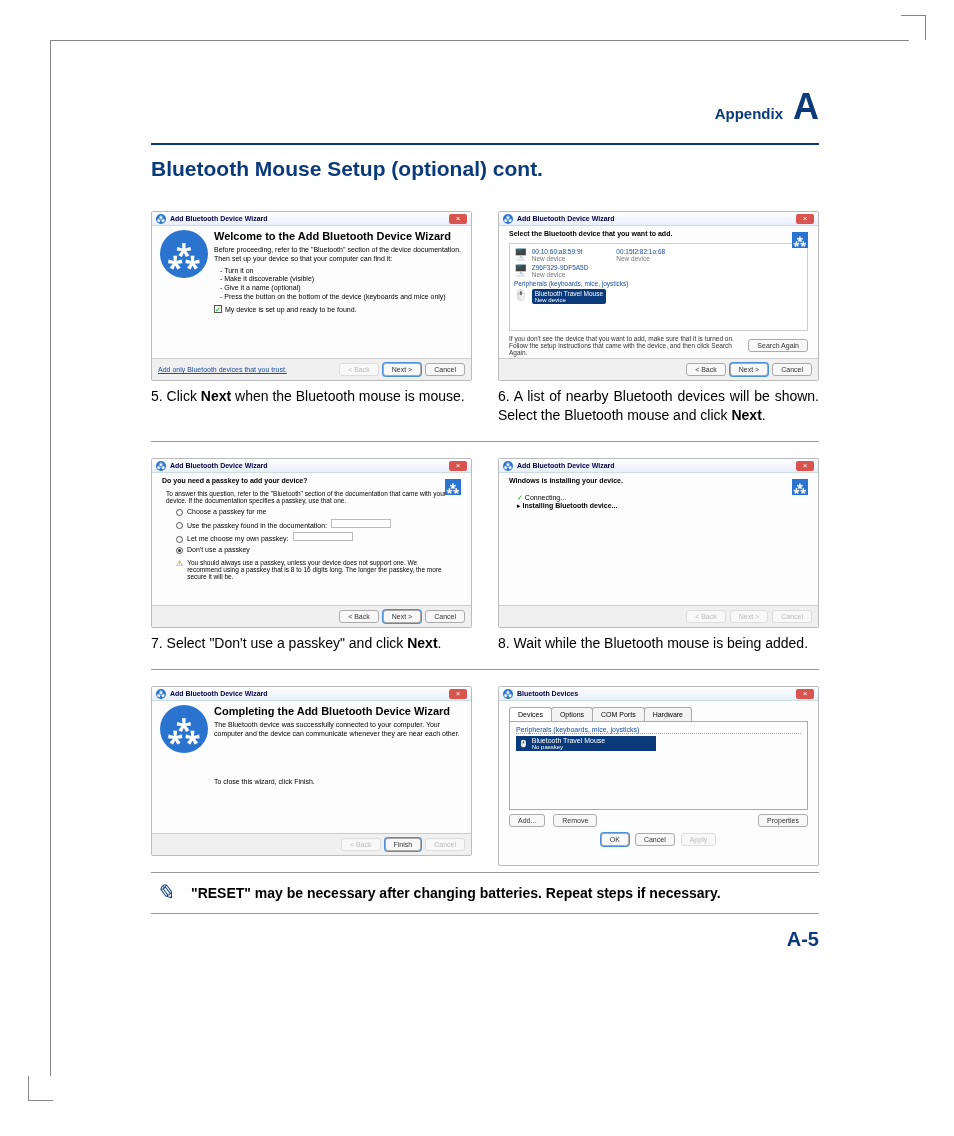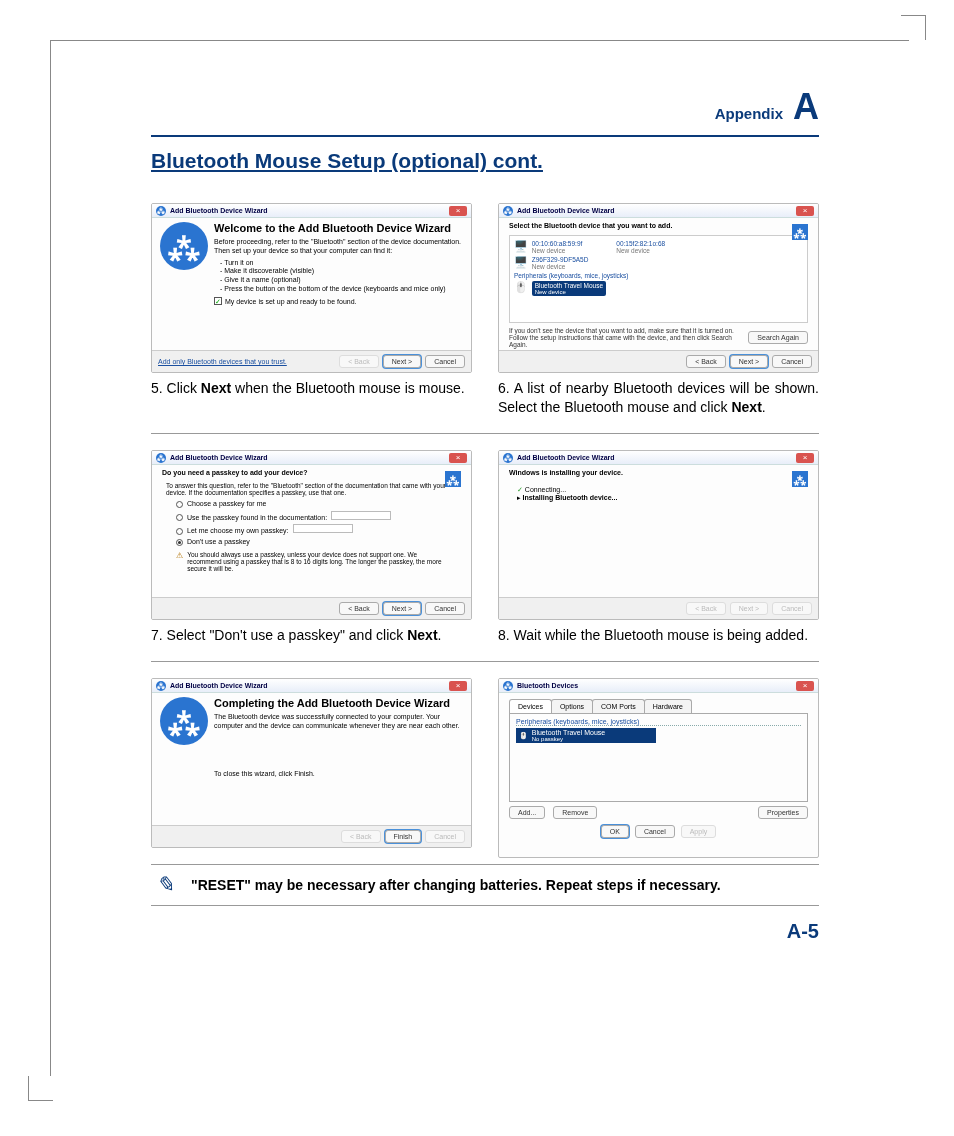--- a/index.html
+++ b/index.html
@@ -33,25 +33,25 @@
   }
   .content {
     padding: 50px 90px 0 100px;
   }
   .header-row {
     display: flex;
     justify-content: flex-end;
     align-items: baseline;
     gap: 10px;
     border-bottom: 2px solid #0a3a7a;
-    padding-bottom: 12px;
+    padding-bottom: 20px;
   }
   .appendix-label { font-size: 15px; font-weight: bold; color: #0a3a7a; }
   .appendix-letter { font-size: 36px; font-weight: bold; color: #0a3a7a; line-height: 0.9; }
-  .title { font-size: 21px; font-weight: bold; color: #0a3a7a; margin-top: 12px; text-decoration: underline; }
+  .title { font-size: 21px; font-weight: bold; color: #0a3a7a; margin-top: 12px; }
   .grid {
     margin-top: 30px;
     display: grid;
     grid-template-columns: 1fr 1fr;
     column-gap: 26px;
     row-gap: 12px;
   }
   .cell { }
   .hr { grid-column: 1/3; border: none; border-top: 1px solid #999; margin: 4px 0; }
   .shot {

